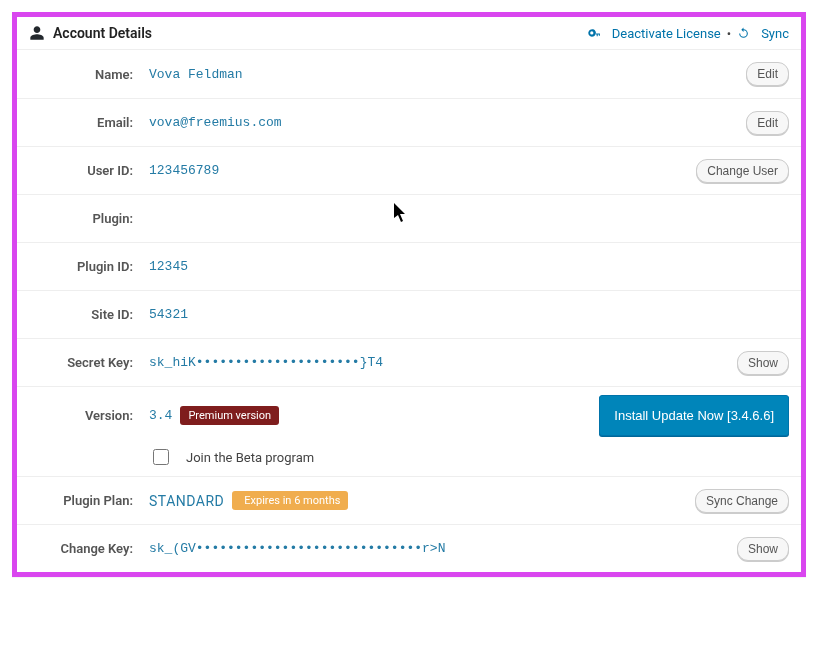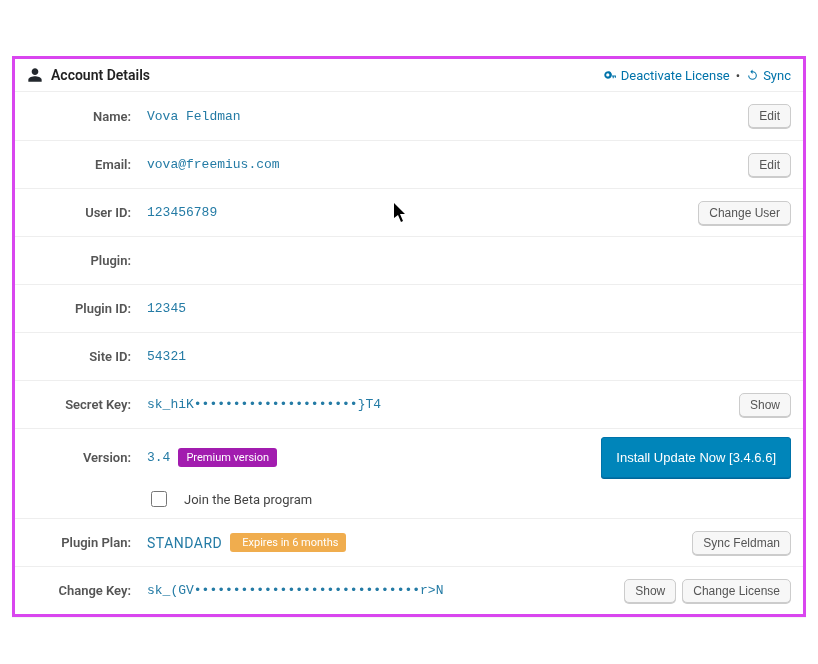--- a/index.html
+++ b/index.html
@@ -5,24 +5,23 @@
   * { box-sizing: border-box; }
   body {
     margin: 0;
     padding: 12px;
     font-family: -apple-system, BlinkMacSystemFont, "Segoe UI", Roboto, sans-serif;
     font-size: 13px;
     color: #444;
     background: #fff;
   }
   .panel {
-    border: 3px solid #d946ef;
+    border: 5px solid #d946ef;
     box-shadow: 0 1px 1px rgba(0,0,0,0.04);
     background: #fff;
-    margin-top: 44px;
   }
   .panel-header {
     display: flex;
     align-items: center;
     padding: 8px 12px;
     border-bottom: 1px solid #eee;
   }
   .panel-header .title {
     font-size: 14px;
     font-weight: 600;
@@ -38,21 +37,21 @@
     gap: 6px;
     font-size: 13px;
     color: #0073aa;
   }
   .header-actions a {
     color: #0073aa;
     text-decoration: none;
     cursor: pointer;
     display: flex;
     align-items: center;
-    gap: 4px;
+    gap: 11px;
   }
   .header-actions .sep { color: #444; }
 
   .row {
     display: flex;
     align-items: center;
     border-top: 1px solid #eee;
     min-height: 48px;
     padding: 8px 12px;
   }
@@ -79,21 +78,21 @@
   .actions {
     display: flex;
     gap: 6px;
   }
   button.btn {
     background: #f7f7f7;
     border: 1px solid #ccc;
     color: #555;
     padding: 4px 10px;
     font-size: 12px;
-    border-radius: 5px;
+    border-radius: 11px;
     cursor: pointer;
     box-shadow: 0 1px 0 #ccc;
   }
   button.btn-primary {
     background: #0085ba;
     border: 1px solid #0073aa;
     color: #fff;
     padding: 12px 14px;
     font-size: 13px;
     border-radius: 3px;
@@ -102,21 +101,21 @@
   }
 
   .badge {
     display: inline-block;
     padding: 3px 8px;
     border-radius: 3px;
     font-size: 11px;
     color: #fff;
     font-family: -apple-system, BlinkMacSystemFont, "Segoe UI", Roboto, sans-serif;
   }
-  .badge-green { background: #a21caf; }
+  .badge-green { background: #7f1d1d; }
   .badge-orange { background: #f0ad4e; padding-left: 12px; }
 
   .checkbox-line {
     display: flex;
     align-items: center;
     gap: 14px;
     color: #444;
     font-family: -apple-system, BlinkMacSystemFont, "Segoe UI", Roboto, sans-serif;
   }
   .checkbox-line input[type=checkbox] {
@@ -233,30 +232,29 @@
       </div>
     </div>
 
     <div class="row">
       <div class="label">Plugin Plan:</div>
       <div class="value">
         <span class="plan-value">STANDARD</span>
         <span class="badge badge-orange">Expires in 6 months</span>
       </div>
       <div class="actions">
-        <button class="btn">Sync Feldman</button>
+        <button class="btn">Sync Change</button>
       </div>
     </div>
 
     <div class="row">
       <div class="label">Change Key:</div>
       <div class="value">sk_(GV•••••••••••••••••••••••••••••r&gt;N</div>
       <div class="actions">
         <button class="btn">Show</button>
-        <button class="btn">Change License</button>
       </div>
     </div>
 
   </div>
 </div>
 
 <svg class="cursor" width="14" height="20" viewBox="0 0 14 20">
   <path d="M0 0 L0 15 L4 12 L7 19 L9 18 L6 11 L11 11 Z" fill="#000"></path>
 </svg>
 

